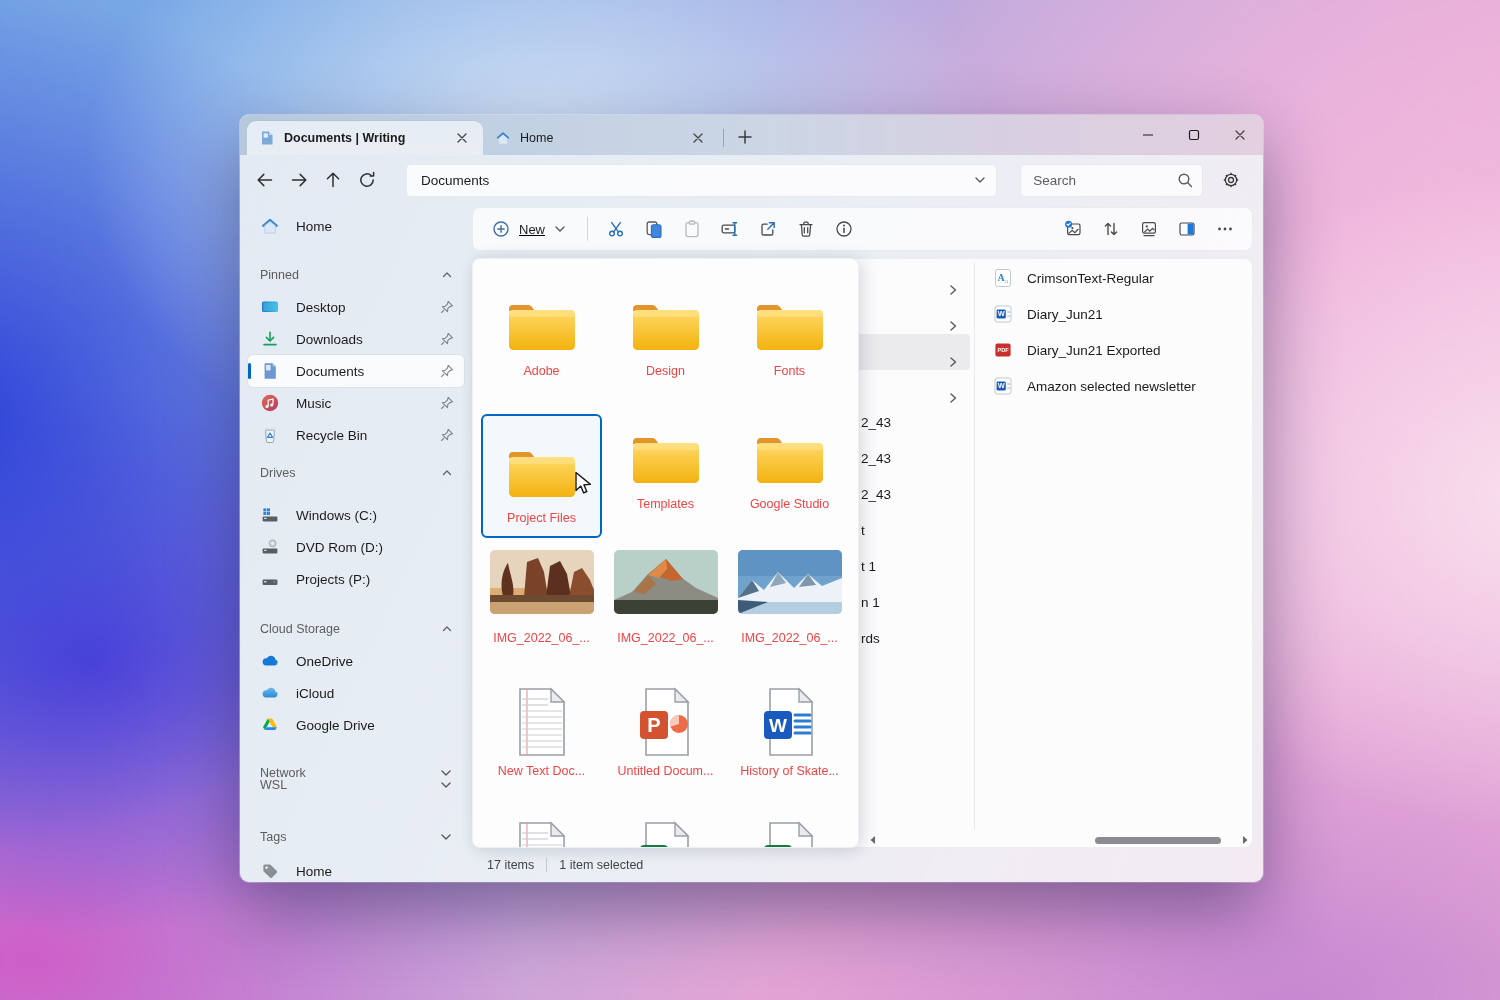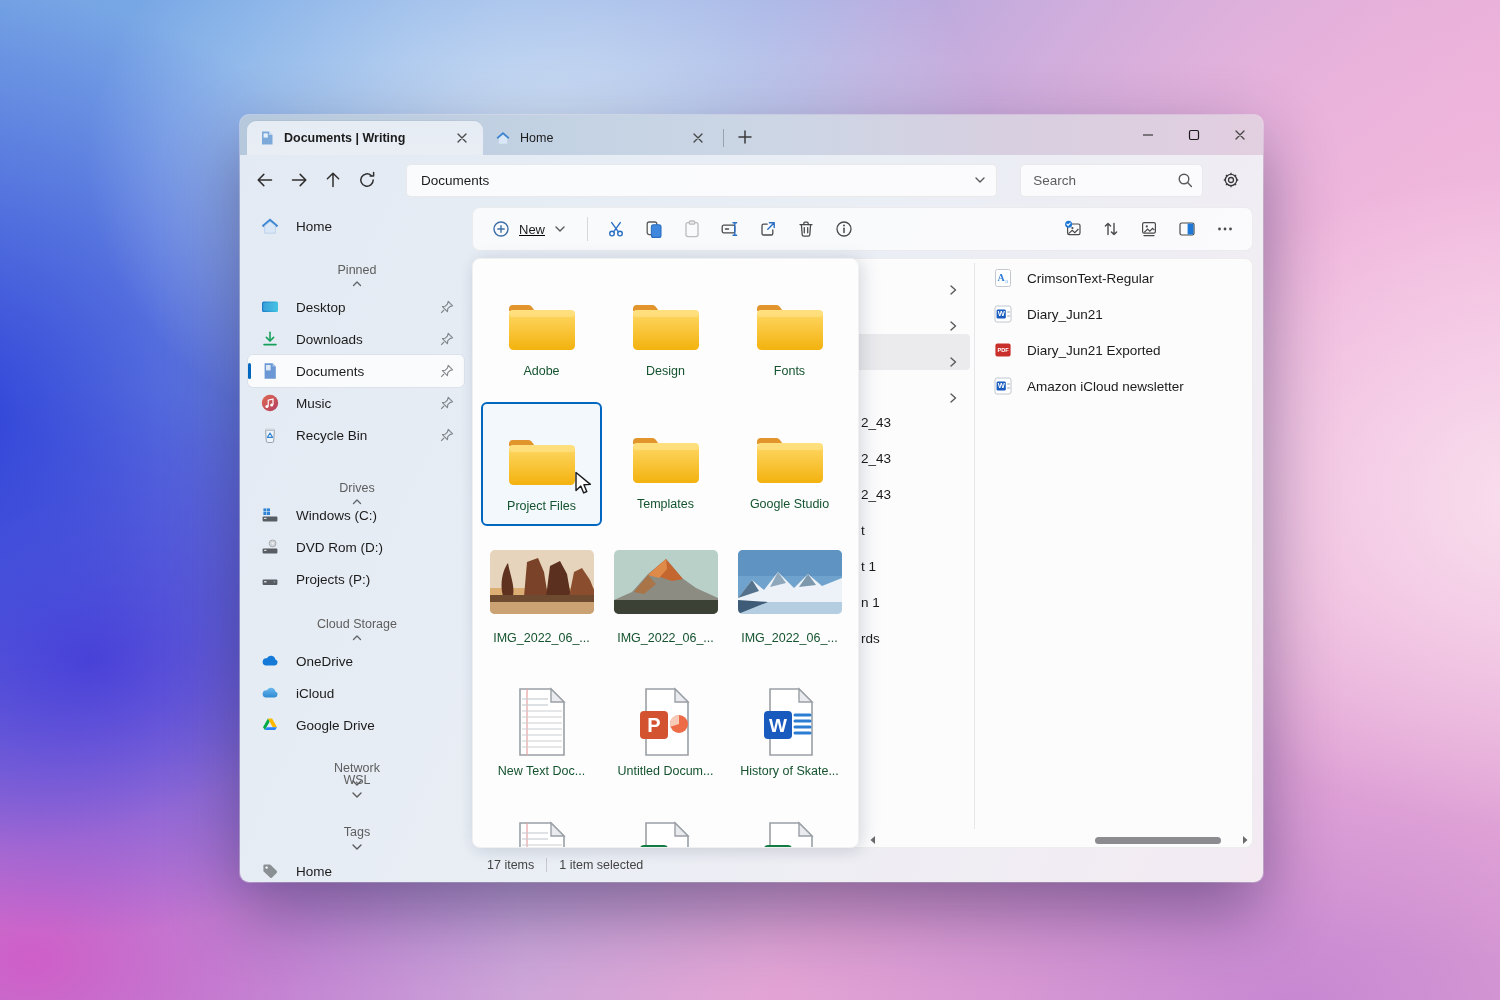--- a/index.html
+++ b/index.html
@@ -52,21 +52,21 @@
   .settings-btn { width:36px; height:34px; margin-left:10px; display:flex; align-items:center; justify-content:center; border-radius:5px; }
   
   .body { display:flex; height:677px; }
   .sidebar { position:relative; width:232px; height:677px; flex:none; }
   .sb-row { position:absolute; left:8px; width:216px; height:32px; display:flex; align-items:center; border-radius:5px; padding:0 8px 0 12px; }
   .sb-row .sb-ic { width:20px; height:20px; flex:none; display:flex; align-items:center; justify-content:center; }
   .sb-row .sb-label { font-size:13.5px; color:#1b1b1b; margin-left:16px; flex:1; white-space:nowrap; }
   .sb-row .sb-pin { width:18px; height:18px; flex:none; opacity:.75; }
   .sb-row.selected { background:rgba(255,255,255,.78); box-shadow:0 0 0 1px rgba(0,0,0,.04); }
   .sb-accent { position:absolute; left:0; top:8px; width:3px; height:16px; border-radius:2px; background:#0067c0; }
-  .sb-header { position:absolute; left:8px; width:216px; height:24px; display:flex; align-items:center; padding:0 10px 0 12px;flex-direction:column; }
+  .sb-header { position:absolute; left:8px; width:216px; height:24px; display:flex; align-items:center; padding:0 10px 0 12px; }
   .sb-header .sb-title { flex:1; font-size:12.5px; color:#5d5d5d; }
   
   .main { position:relative; flex:1; }
   .toolbar { margin:2px 10px 0 0; height:44px; background:rgba(253,253,254,.82);
     border:1px solid rgba(0,0,0,.06); border-radius:8px; display:flex; align-items:center; padding:0 8px; }
   .tb-new { display:flex; align-items:center; height:34px; padding:0 10px; border-radius:5px;text-decoration:underline; }
   .tb-new .tb-new-label { font-size:13px; color:#1b1b1b; margin:0 7px 0 8px; }
   .tb-divider { width:1px; height:24px; background:#d8d8dc; margin:0 9px; }
   .tb-btn { width:38px; height:34px; display:flex; align-items:center; justify-content:center; border-radius:5px; }
   .tb-right { margin-left:auto; display:flex; align-items:center; }
@@ -84,23 +84,23 @@
   .pv-row .pv-label { font-size:13.5px; color:#1b1b1b; margin-left:14px; white-space:nowrap; }
   .hscroll { position:absolute; left:394px; top:574px; width:384px; height:14px; display:flex; align-items:center; }
   .hs-arrow { width:12px; height:12px; flex:none; display:flex; align-items:center; justify-content:center; }
   .hs-track { position:relative; flex:1; height:7px; }
   .hs-thumb { position:absolute; left:60%; width:35%; height:7px; border-radius:4px; background:#8b8b90; }
   
   .grid-card { position:absolute; left:0; top:0; width:387px; height:590px; background:#fdfdfe;
     border:1px solid rgba(0,0,0,.05); border-radius:8px; overflow:hidden;
     box-shadow:6px 0 18px rgba(40,50,80,.10), 0 4px 14px rgba(40,50,80,.08); }
   .tile { position:absolute; width:121px; height:124px; border-radius:6px; }
-  .tile.selected { border:2px solid #0067c0; background:#f3f8fd; }
+  .tile.selected { border:2px solid #0067c0; background:#f3f8fd;margin-top:12px; }
   .tile .art { height:88px; display:flex; align-items:flex-end; justify-content:center; }
-  .tile .tile-label { text-align:center; font-size:12.5px; color:#14532d; margin-top:7px; white-space:nowrap; }
+  .tile .tile-label { text-align:center; font-size:12.5px; color:#ef4444; margin-top:7px; white-space:nowrap; }
   .photo-frame { border-radius:5px; overflow:hidden; line-height:0; }
   
   .statusbar { height:34px; display:flex; align-items:center; padding-left:15px; }
   .statusbar .st-text { font-size:12.5px; color:#444; }
   .st-sep { width:1px; height:14px; background:#c8c8cc; margin:0 12px; }
   .cursor { position:absolute; left:574px; top:471px; z-index:50; pointer-events:none; }
   svg { display:block; }
 </style>
 </head>
 <body>
@@ -343,21 +343,21 @@
             <span class="sb-label">Recycle Bin</span>
             <span class="sb-pin">
               <svg width="18" height="18" viewBox="0 0 18 18">
                 <g fill="none" stroke="#5f6368" stroke-width="1.15" stroke-linejoin="round">
                   <path d="M10.2 3.4l4.4 4.4-2.7.8-2.1 2.1-.4 2.9-5-5 2.9-.4 2.1-2.1z"></path>
                   <path d="M6 12 L3.2 14.8"></path>
                 </g>
               </svg>
             </span>
           </div>
-          <div class="sb-header" style="top:276px">
+          <div class="sb-header" style="top:256px">
             <span class="sb-title">Drives</span>
             <span>
               <svg width="14" height="14" viewBox="0 0 14 14">
                 <path d="M3.5 8.5 L7 5l3.5 3.5" fill="none" stroke="#5f6368" stroke-width="1.3" stroke-linecap="round" stroke-linejoin="round"></path>
               </svg>
             </span>
           </div>
           <div class="sb-row" style="top:294px">
             <span class="sb-ic">
               <svg width="20" height="20" viewBox="0 0 20 20">
@@ -667,21 +667,21 @@
                   <svg width="20" height="20" viewBox="0 0 20 20">
                     <rect x="2" y="2" width="16" height="16" rx="2" fill="#fff" stroke="#c2c8ce" stroke-width="1"></rect>
                     <rect x="3.6" y="5.4" width="9.2" height="9.2" rx="1.4" fill="#185abd"></rect>
                     <text x="8.2" y="12.4" font-size="7.5" font-weight="bold" fill="#fff" text-anchor="middle" font-family="Liberation Sans,sans-serif">W</text>
                     <g stroke="#b9c4d1" stroke-width="1.6" stroke-linecap="round">
                       <line x1="14.8" y1="8" x2="16.4" y2="8"></line>
                       <line x1="14.8" y1="12" x2="16.4" y2="12"></line>
                     </g>
                   </svg>
                 </span>
-                <span class="pv-label">Amazon iCloud newsletter</span>
+                <span class="pv-label">Amazon selected newsletter</span>
               </div>
               <div class="hscroll">
                 <span class="hs-arrow">
                   <svg width="10" height="10" viewBox="0 0 10 10">
                     <path d="M7 1 L2.5 5 L7 9z" fill="#6a6a6e"></path>
                   </svg>
                 </span>
                 <div class="hs-track">
                   <div class="hs-thumb"></div>
                 </div>

